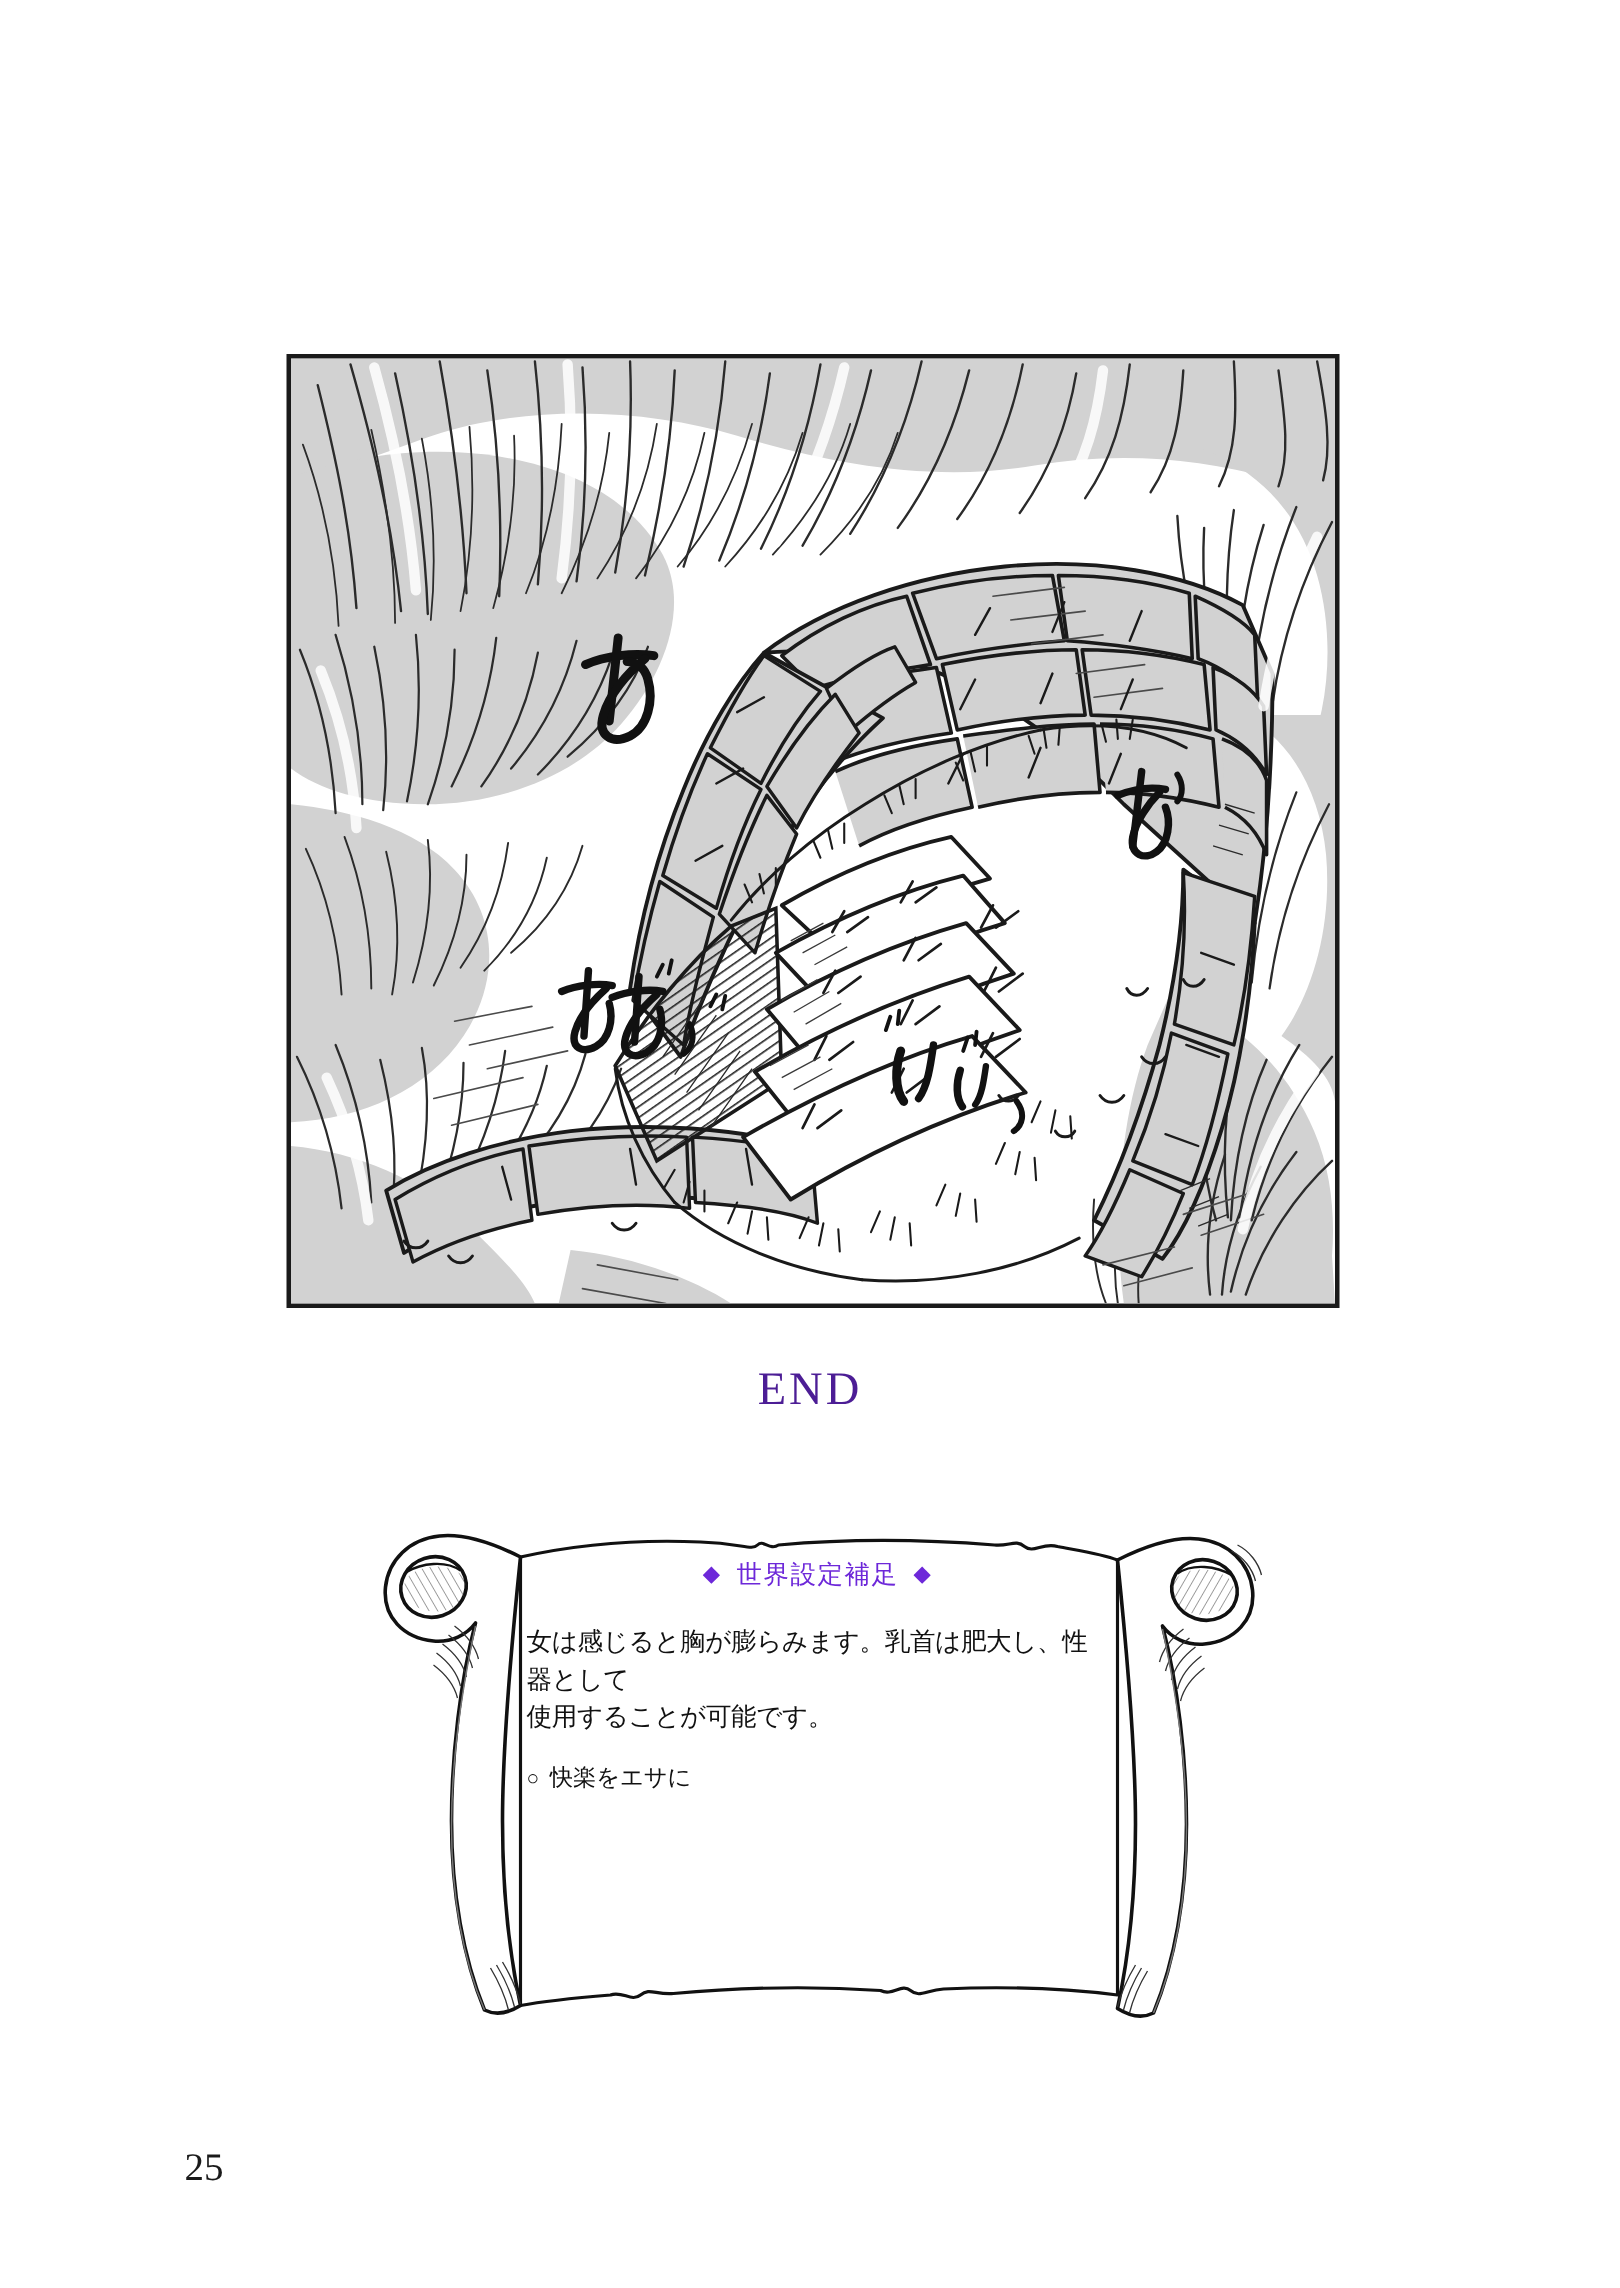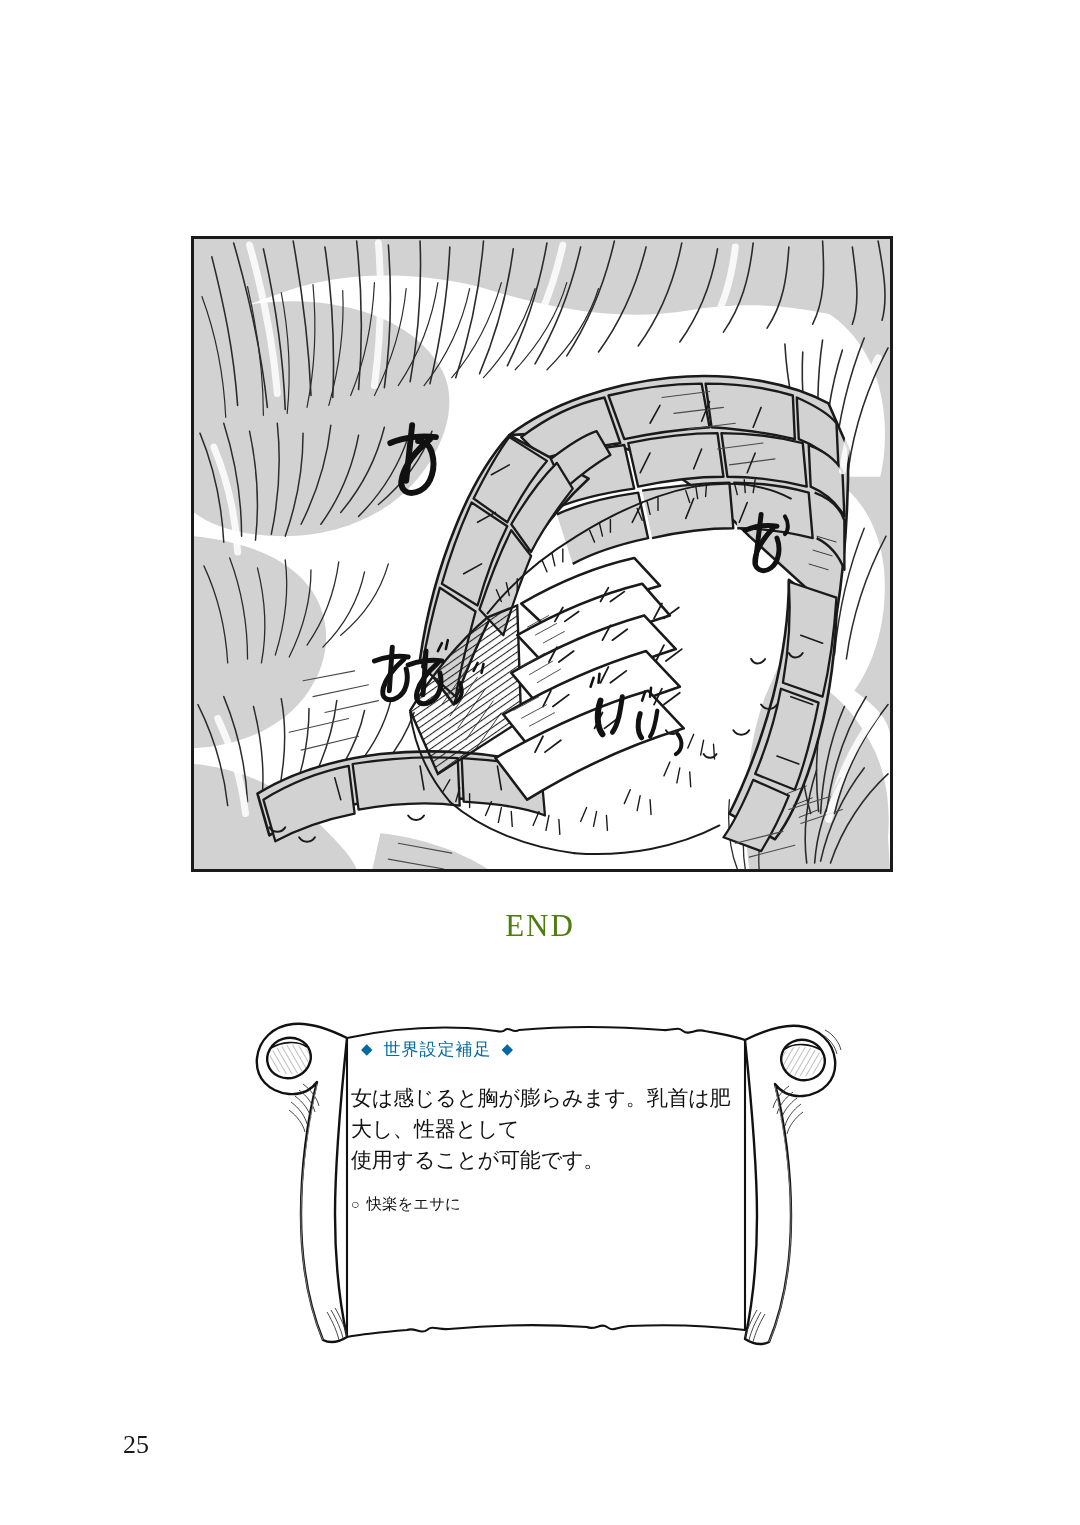--- a/index.html
+++ b/index.html
@@ -38,21 +38,21 @@
   
   #end-caption {
     position: absolute;
     left: 0;
     top: 908px;
     width: 1080px;
     text-align: center;
     font-family: "Liberation Serif", "DejaVu Serif", serif;
     font-size: 31px;
     letter-spacing: 2px;
-    color: #4d7c0f;
+    color: #4c1d95;
   }
 
   
   #scroll-banner {
     position: absolute;
     left: 243px;
     top: 1000px;
     width: 600px;
     height: 368px;
   }
@@ -65,24 +65,24 @@
     display: block;
   }
   #scroll-content {
     position: absolute;
     left: 108px;
     top: 38px;
     width: 388px;
     height: 300px;
   }
   #scroll-heading {
-    text-align: left;
+    text-align: center;
     font-size: 17px;
     letter-spacing: 1px;
-    color: #0369a1;
+    color: #6d28d9;
     margin: 0 0 22px 0;
     white-space: nowrap;
   }
   #scroll-heading .diamond {
     font-size: 15px;
     margin: 0 10px;
     vertical-align: 1px;
   }
   .scroll-section {
     margin-bottom: 17px;
@@ -92,21 +92,21 @@
     font-size: 15.5px;
     line-height: 1.45;
     color: #111;
     white-space: nowrap;
   }
   .section-title .bullet {
     font-size: 14px;
     margin-right: 7px;
   }
   .section-body {
-    font-size: 21px;
+    font-size: 17px;
     line-height: 1.47;
     color: #111;
     white-space: pre-line;
     letter-spacing: -0.2px;
   }
 
   
   #page-number {
     position: absolute;
     left: 92px;

